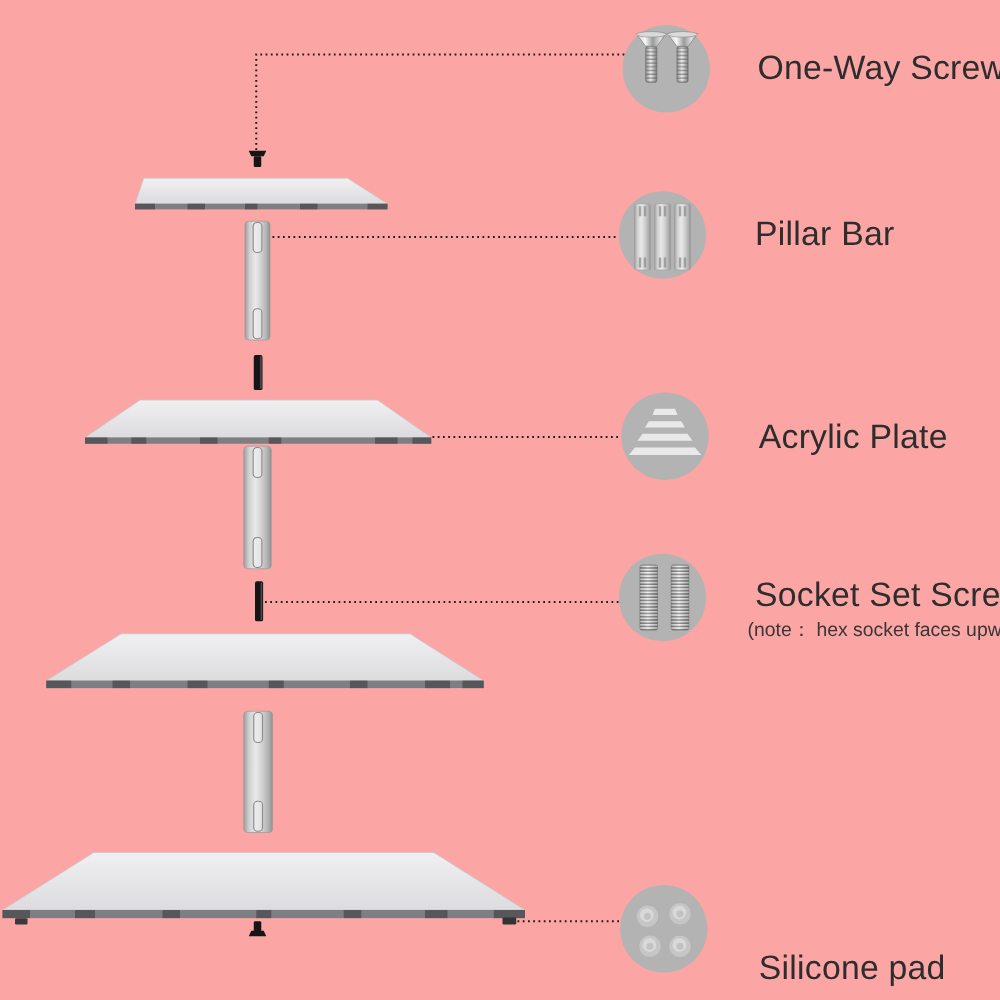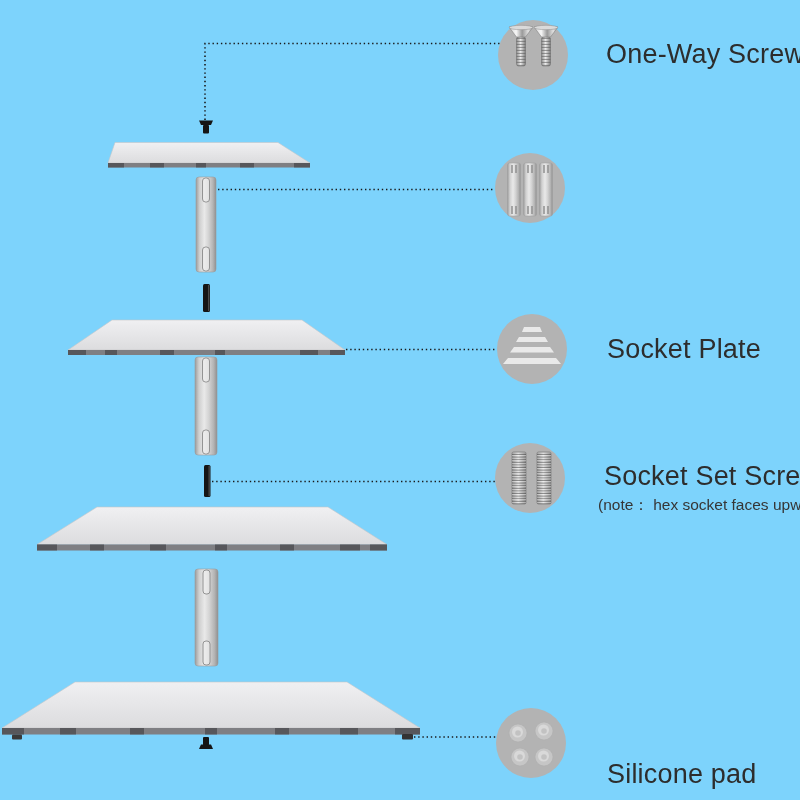--- a/index.html
+++ b/index.html
@@ -1,17 +1,17 @@
 <!DOCTYPE html>
 <html><head>
 <meta charset="utf-8">
 <style>
   html,body { margin:0; padding:0; background:#ffffff; }
   .stage {
-    position:relative; width:800px; height:800px; background:#7dd3fc;
+    position:relative; width:800px; height:800px; background:#fca5a5;
     font-family:"Liberation Sans", sans-serif; overflow:hidden;text-align:right;
   }
   .stage svg { position:absolute; left:0; top:0; }
   .part-label {
     position:absolute; white-space:nowrap;
     font:400 27px/31px "Liberation Sans", sans-serif;
     color:#2d2d2d; letter-spacing:0.2px;
   }
   .part-note {
     position:absolute; white-space:nowrap;
@@ -243,17 +243,18 @@
         <circle cx="519.5" cy="756" r="5.5" fill="#d9d9d9"></circle>
           <circle cx="520" cy="757" r="2.8" fill="#c2c2c2"></circle>
         <circle cx="544" cy="757" r="9" fill="#c6c6c6" stroke="#aeaeae" stroke-width="0.6"></circle>
         <circle cx="543.5" cy="756" r="5.5" fill="#d9d9d9"></circle>
           <circle cx="544" cy="757" r="2.8" fill="#c2c2c2"></circle>
       </g>
     </g>
   </svg>
 
   <div class="part-label lbl-1">One-Way Screw</div>
-  <div class="part-label lbl-3">Socket Plate</div>
+  <div class="part-label lbl-2">Pillar Bar</div>
+  <div class="part-label lbl-3">Acrylic Plate</div>
   <div class="part-label lbl-4">Socket Set Screw</div>
   <div class="part-note lbl-4-note">(note： hex socket faces upward)</div>
   <div class="part-label lbl-5">Silicone pad</div>
 </div>
 
 </body></html>

